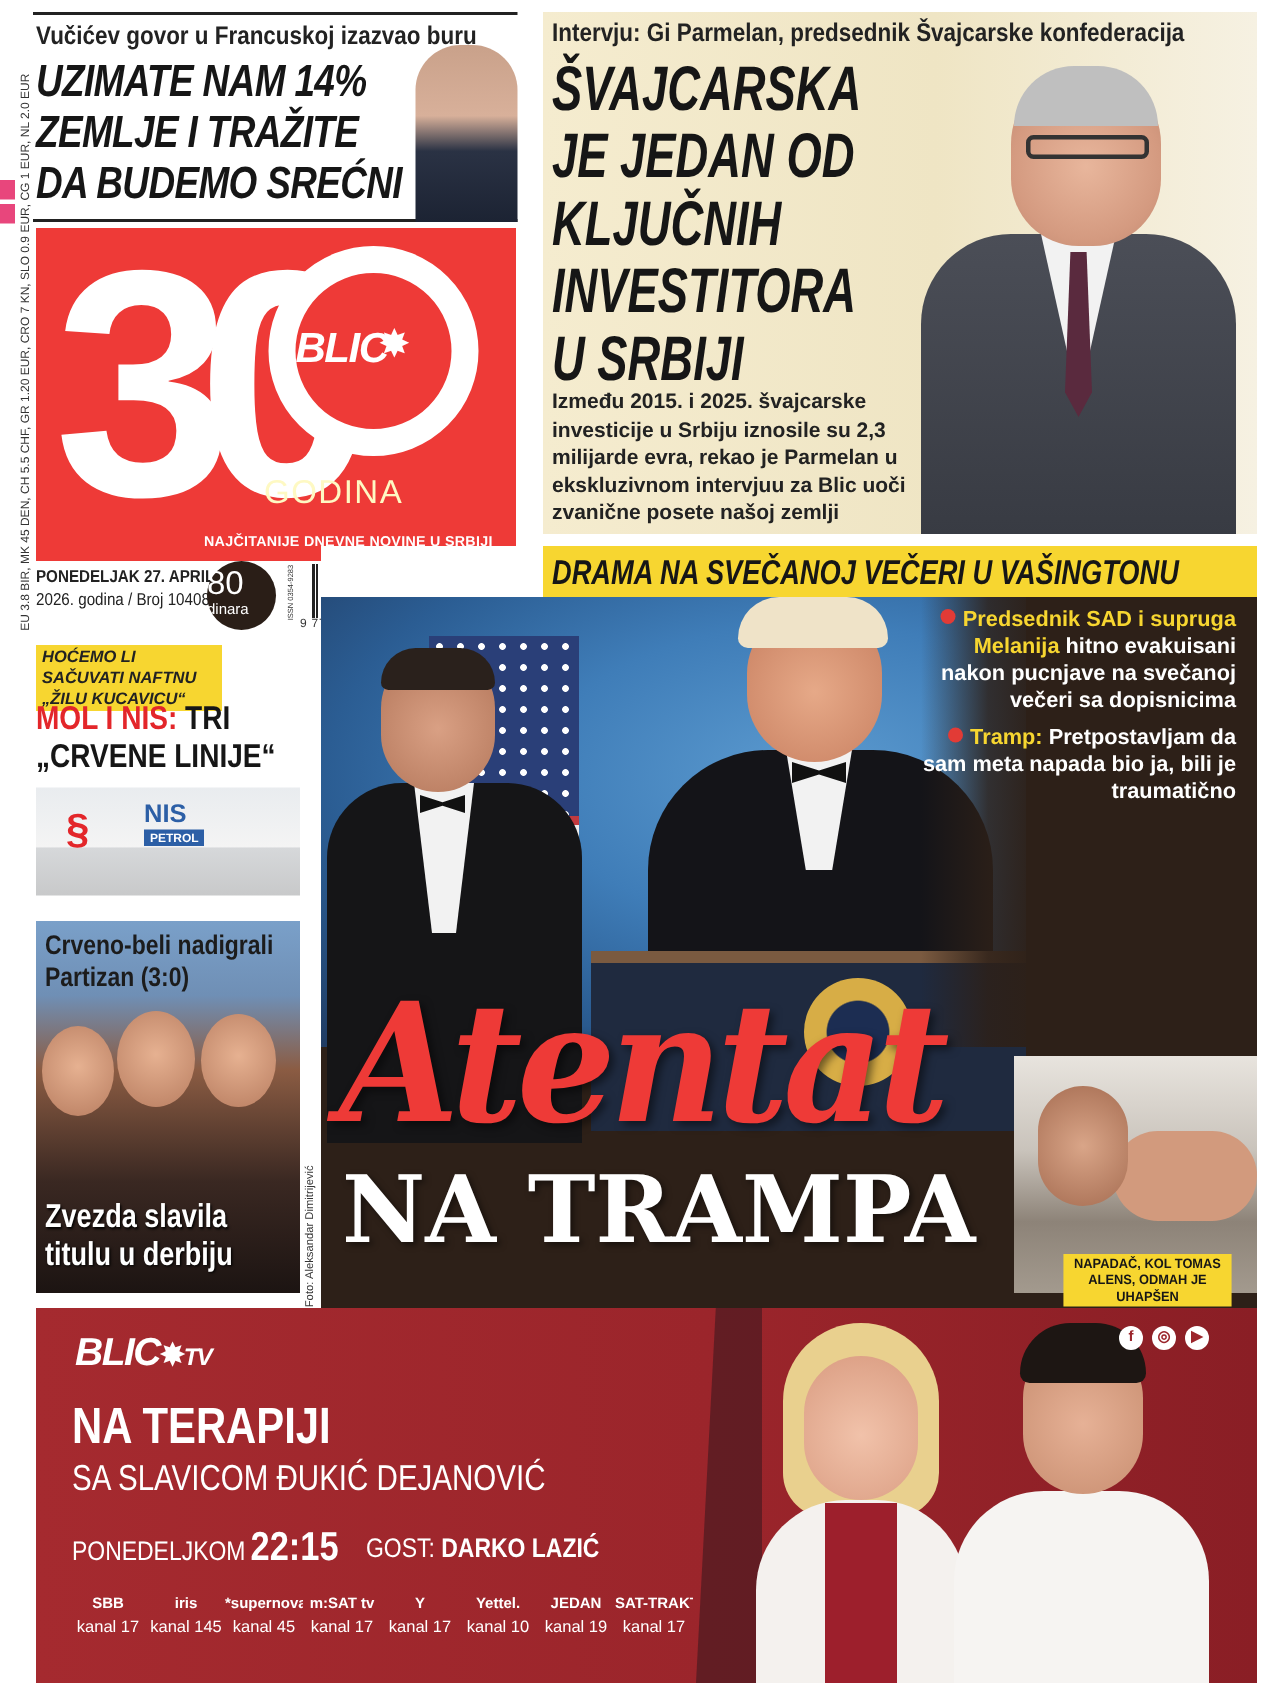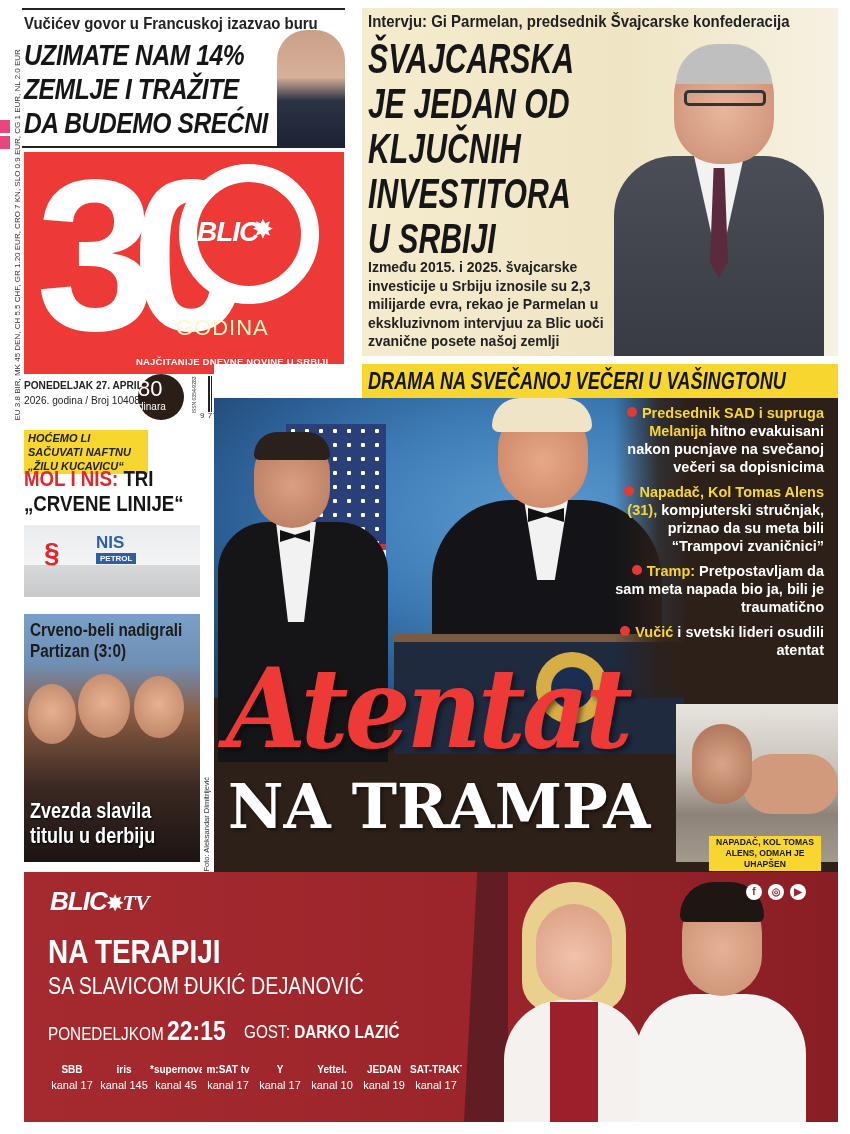--- a/index.html
+++ b/index.html
@@ -102,21 +102,21 @@
   #main .arrested .body { position: absolute; left: 66px; top: 50px; width: 96px; height: 60px; border-radius: 30px; background: #d29a7d; }
   #main .arrested .cap { position: absolute; left: 30px; top: 132px; background: #f7d630; font-size: 9px; line-height: 11px; font-weight: bold; color: #161616; padding: 1px 4px; text-align: center; width: 118px; transform: scaleX(0.95); }
   #main .atentat { position: absolute; left: 12px; top: 290px; font-family: "DejaVu Serif", serif; font-size: 110px; line-height: 110px; font-style: italic; font-weight: bold; color: #ee3a37; letter-spacing: -4px; text-shadow: 3px 3px 6px rgba(0,0,0,0.5); transform: scaleX(0.94); transform-origin: left; white-space: nowrap; }
   #main .natrampa { position: absolute; left: 14px; top: 408px; font-family: "DejaVu Serif", serif; font-size: 62px; line-height: 70px; font-weight: bold; color: #fff; letter-spacing: 0px; transform: scaleX(0.98); transform-origin: left; white-space: nowrap; text-shadow: 2px 2px 4px rgba(0,0,0,0.5); }
 
   
   #tv { left: 24px; top: 872px; width: 814px; height: 250px; background: linear-gradient(90deg, #a52a2f 0%, #9b252b 55%, #8a1e25 100%); overflow: hidden; }
   #tv .dark { position: absolute; left: 440px; top: 0; width: 44px; height: 250px; background: #4a1a21; clip-path: polygon(30% 0,100% 0,100% 100%,0 100%); opacity: 0.7; }
   #tv .logo { position: absolute; left: 26px; top: 14px; font-size: 26px; font-weight: 900; font-style: italic; color: #fff; letter-spacing: -1px; }
   #tv .logo .burst { font-size: 20px; font-style: normal; }
-  #tv .logo .tvtxt { font-size: 22px; font-family: Liberation Serif, serif; }
+  #tv .logo .tvtxt { font-size: 16px; }
   #tv .title { position: absolute; left: 24px; top: 60px; font-size: 34px; line-height: 38px; font-weight: 900; color: #fff; transform: scaleX(0.82); transform-origin: left; white-space: nowrap; }
   #tv .sub { position: absolute; left: 24px; top: 100px; font-size: 24px; line-height: 28px; color: #fff; transform: scaleX(0.82); transform-origin: left; white-space: nowrap; }
   #tv .when { position: absolute; left: 24px; top: 144px; color: #fff; white-space: nowrap; transform: scaleX(0.85); transform-origin: left; }
   #tv .when .day { font-size: 18px; }
   #tv .when .time { font-size: 27px; font-weight: 900; margin-left: 4px; }
   #tv .guest { position: absolute; left: 220px; top: 150px; color: #fff; font-size: 18px; white-space: nowrap; transform: scaleX(0.85); transform-origin: left; }
   #tv .guest b { font-weight: 900; }
   #tv .channels { position: absolute; left: 22px; top: 190px; display: flex; gap: 0; }
   #tv .ch { width: 52px; text-align: center; color: #fff; }
   #tv .ch .brand { font-size: 10px; font-weight: bold; height: 16px; line-height: 16px; white-space: nowrap; overflow: hidden; }
@@ -250,23 +250,21 @@
   </div>
   <div class="podium"></div>
   <div class="seal"></div>
   <div class="rightpanel"></div>
   <div class="banner">
       <span>DRAMA NA SVEČANOJ VEČERI U VAŠINGTONU</span>
     </div>
 
   <div class="bullets">
     <div class="bullet"><span class="dot"></span><span class="y">Predsednik SAD i supruga Melanija</span><span> hitno evakuisani nakon pucnjave na svečanoj večeri sa dopisnicima</span></div>
-    <div class="bullet"><span class="dot"></span><span class="y">Napadač, Kol Tomas Alens (31),</span><span> kompjuterski stručnjak, priznao da su meta bili “Trampovi zvaničnici”</span></div>
     <div class="bullet"><span class="dot"></span><span class="y">Tramp:</span><span> Pretpostavljam da sam meta napada bio ja, bili je traumatično</span></div>
-    <div class="bullet"><span class="dot"></span><span class="y">Vučić</span><span> i svetski lideri osudili atentat</span></div>
   </div>
 
   <div class="arrested">
     <div class="body"></div>
       <div class="face"></div>
     <div class="cap">
       <div>NAPADAČ, KOL TOMAS</div>
       <div>ALENS, ODMAH JE UHAPŠEN</div>
     </div>
   </div>

